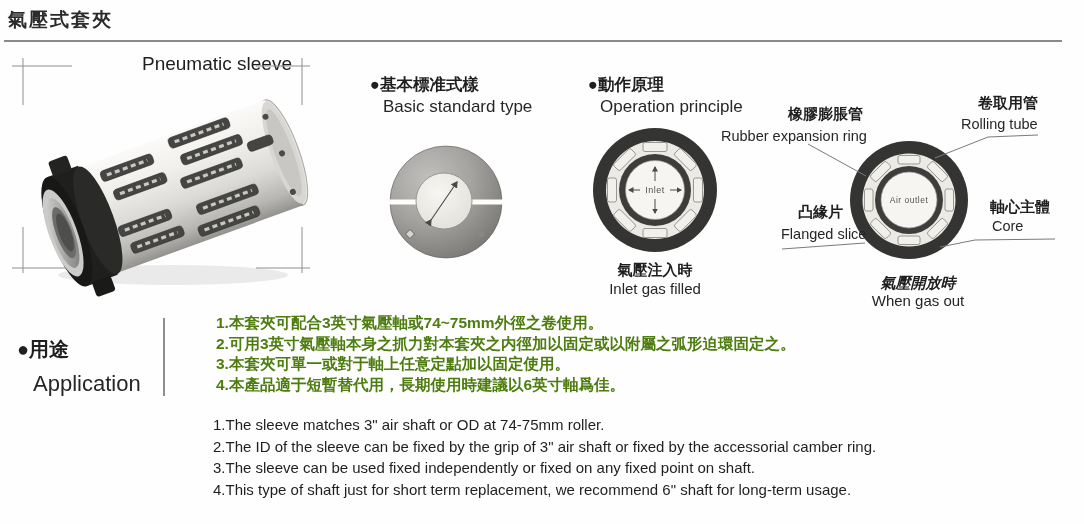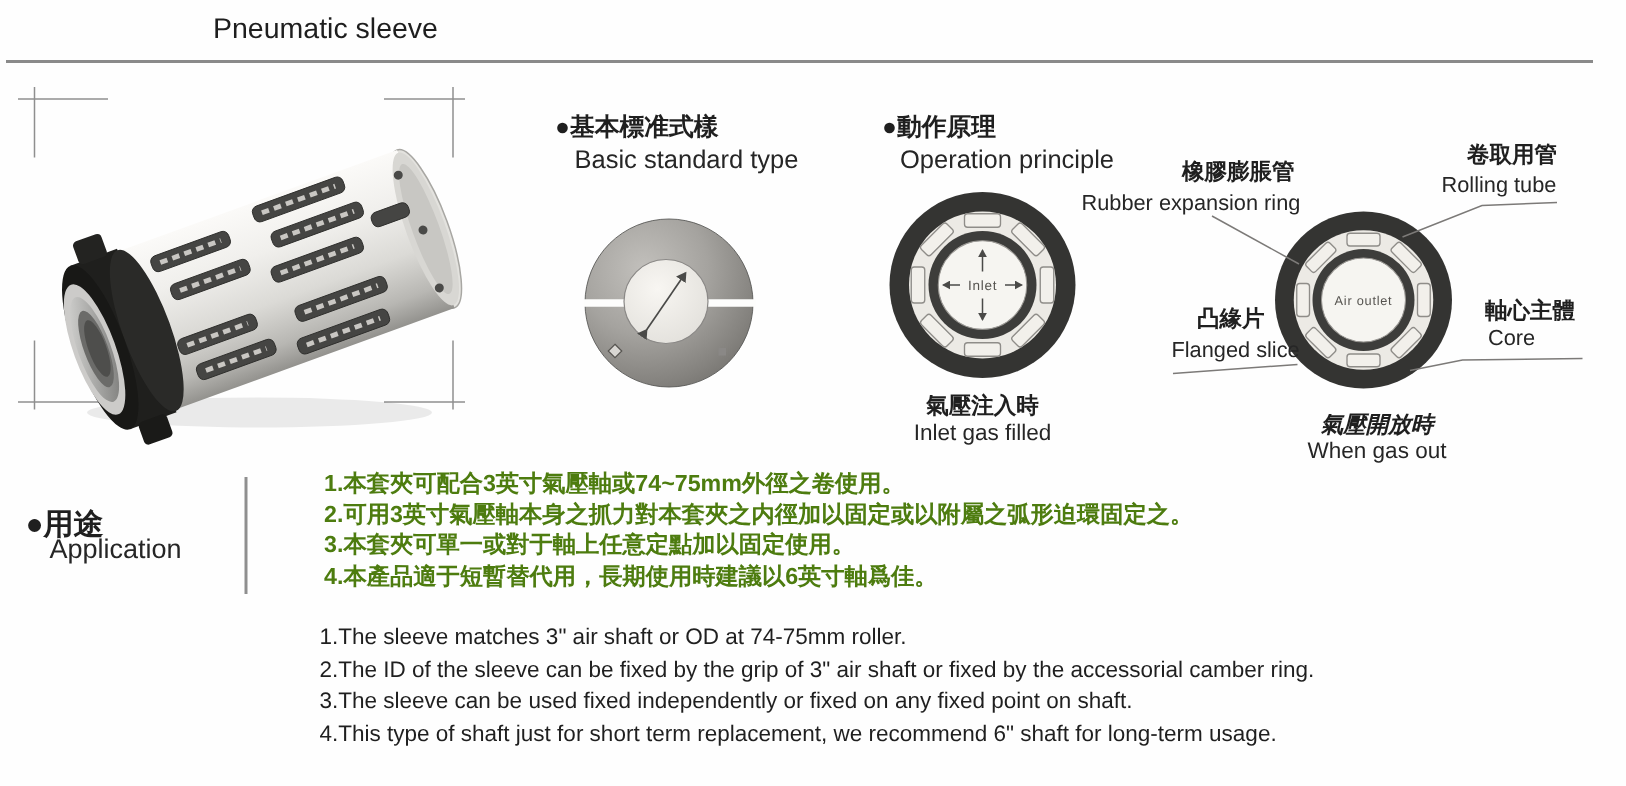--- a/index.html
+++ b/index.html
@@ -5,40 +5,41 @@
   html,body{margin:0;padding:0;background:#e9e9e9;}
   #page{
     position:relative; width:1084px; height:524px; background:#fefefe;
     font-family:"Liberation Sans","DejaVu Sans",sans-serif; color:#2b2b2b;
     overflow:hidden;
   }
   .abs{position:absolute; white-space:nowrap;}
   .zh{font-weight:600; color:#1f1f1f;}
   .en{font-weight:400; color:#262626;}
   .title-zh{font-size:19px; font-weight:700; letter-spacing:2px;}
-  .title-en{font-size:19px; font-weight:500; color:#1e1e1e;}
+  .title-en{font-size:19px; font-weight:500; color:#1e1e1e;margin-top:44px;}
   .hr{position:absolute; left:4px; top:40px; width:1058px; height:2px; background:#8a8a8a;}
   .sec-zh{font-size:16.5px;}
   .sec-en{font-size:17px;}
   .callout-zh{font-size:15px;}
   .callout-en{font-size:14.5px;}
   .cap{text-align:center; width:150px;}
   .cap-zh{font-size:15px;}
   .cap-en{font-size:15px;}
   .vdiv{position:absolute; left:163px; top:318px; width:2px; height:78px; background:#8f8f8f;}
   .list{position:absolute; white-space:nowrap;}
   .list-zh{left:216px; top:313px; font-size:15.5px; font-weight:600; line-height:20.5px; color:#4d7c0f;}
   .list-en{left:213px; top:414px; font-size:15px; line-height:21.5px; color:#1f1f1f;}
   svg text{font-family:"Liberation Sans","DejaVu Sans",sans-serif;}
 </style>
 </head>
 <body>
 
 <div id="page">
 
+  <div class="abs title-zh" style="left:8px; top:7px;">氣壓式套夾</div>
   <div class="abs title-en" style="left:142px; top:9px;">Pneumatic sleeve</div>
   <div class="hr"></div>
 
   <svg class="abs" style="left:8px; top:53px;" width="312" height="250" viewBox="0 0 312 250">
     <defs>
       <linearGradient id="bodyGrad" x1="0" y1="0" x2="0" y2="1">
         <stop offset="0%" stop-color="#fbfaf8"></stop>
         <stop offset="30%" stop-color="#f0efec"></stop>
         <stop offset="60%" stop-color="#dbdad6"></stop>
         <stop offset="85%" stop-color="#b8b7b3"></stop>
@@ -244,21 +245,21 @@
 
   <div class="abs zh callout-zh" style="left:980px; top:198px;padding-left:10px;">軸心主體</div>
   <div class="abs en callout-en" style="left:992px; top:218px;">Core</div>
 
   <div class="abs zh cap cap-zh" style="left:580px; top:261px;">氣壓注入時</div>
   <div class="abs en cap cap-en" style="left:580px; top:280px;">Inlet gas filled</div>
   <div class="abs zh cap cap-zh" style="left:843px; top:274px;font-style:italic;">氣壓開放時</div>
   <div class="abs en cap cap-en" style="left:843px; top:292px;">When gas out</div>
 
   <div class="abs zh" style="left:17px; top:336px; font-size:20px;">●用途</div>
-  <div class="abs en" style="left:33px; top:356px; font-size:18px;">Application</div>
+  <div class="abs en" style="left:33px; top:371px; font-size:22px;">Application</div>
   <div class="vdiv"></div>
 
   <div class="list list-zh">
     <div>1.本套夾可配合3英寸氣壓軸或74~75mm外徑之卷使用。</div>
     <div>2.可用3英寸氣壓軸本身之抓力對本套夾之内徑加以固定或以附屬之弧形迫環固定之。</div>
     <div>3.本套夾可單一或對于軸上任意定點加以固定使用。</div>
     <div>4.本產品適于短暫替代用，長期使用時建議以6英寸軸爲佳。</div>
   </div>
 
   <div class="list list-en">

